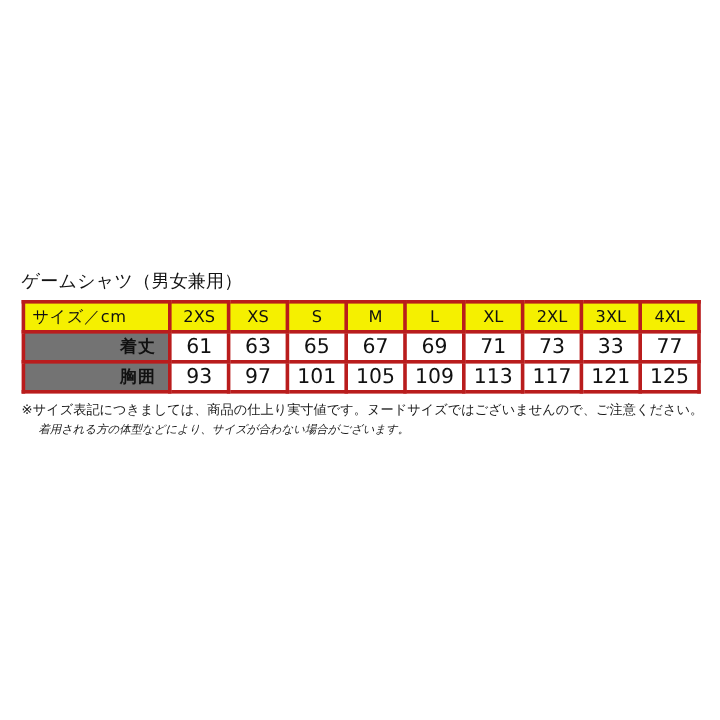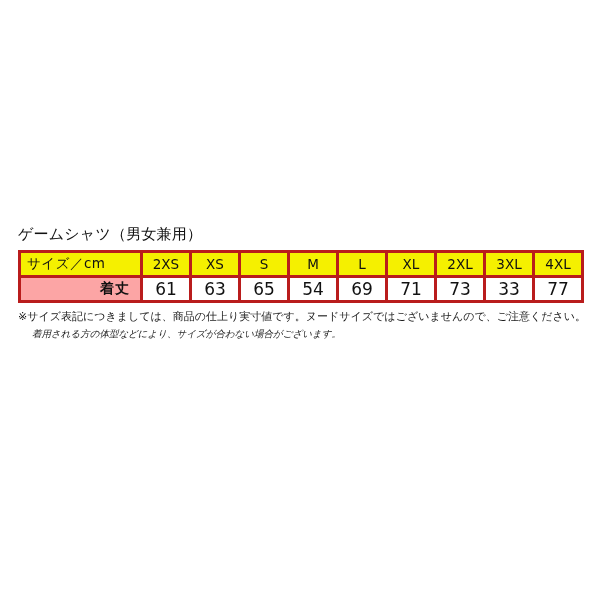--- a/index.html
+++ b/index.html
@@ -63,21 +63,21 @@
     font-weight: bold;
     font-size: 13.5px;
     color: #111111;
   }
   thead th.corner {
     text-align: left;
     padding-left: 6px;
     letter-spacing: 0.5px;
   }
   tbody th.rowlabel {
-    background: #fca5a5;
+    background: #737373;
     text-align: right;
     padding-right: 10px;
     font-weight: bold;
     font-size: 14px;
     letter-spacing: 1px;
   }
   tbody td {
     background: #ffffff;
     font-size: 17px;
   }
@@ -132,26 +132,38 @@
           <th>3XL</th>
           <th>4XL</th>
         </tr>
       </thead>
       <tbody>
         <tr>
           <th class="rowlabel">着丈</th>
           <td>61</td>
           <td>63</td>
           <td>65</td>
-          <td>54</td>
+          <td>67</td>
           <td>69</td>
           <td>71</td>
           <td>73</td>
           <td>33</td>
           <td>77</td>
+        </tr>
+        <tr>
+          <th class="rowlabel">胸囲</th>
+          <td>93</td>
+          <td>97</td>
+          <td>101</td>
+          <td>105</td>
+          <td>109</td>
+          <td>113</td>
+          <td>117</td>
+          <td>121</td>
+          <td>125</td>
         </tr>
       </tbody>
     </table>
 
     <div class="note1">※サイズ表記につきましては、商品の仕上り実寸値です。ヌードサイズではございませんので、ご注意ください。</div>
     <div class="note2">着用される方の体型などにより、サイズが合わない場合がございます。</div>
 
   </div>
 </div>
 

